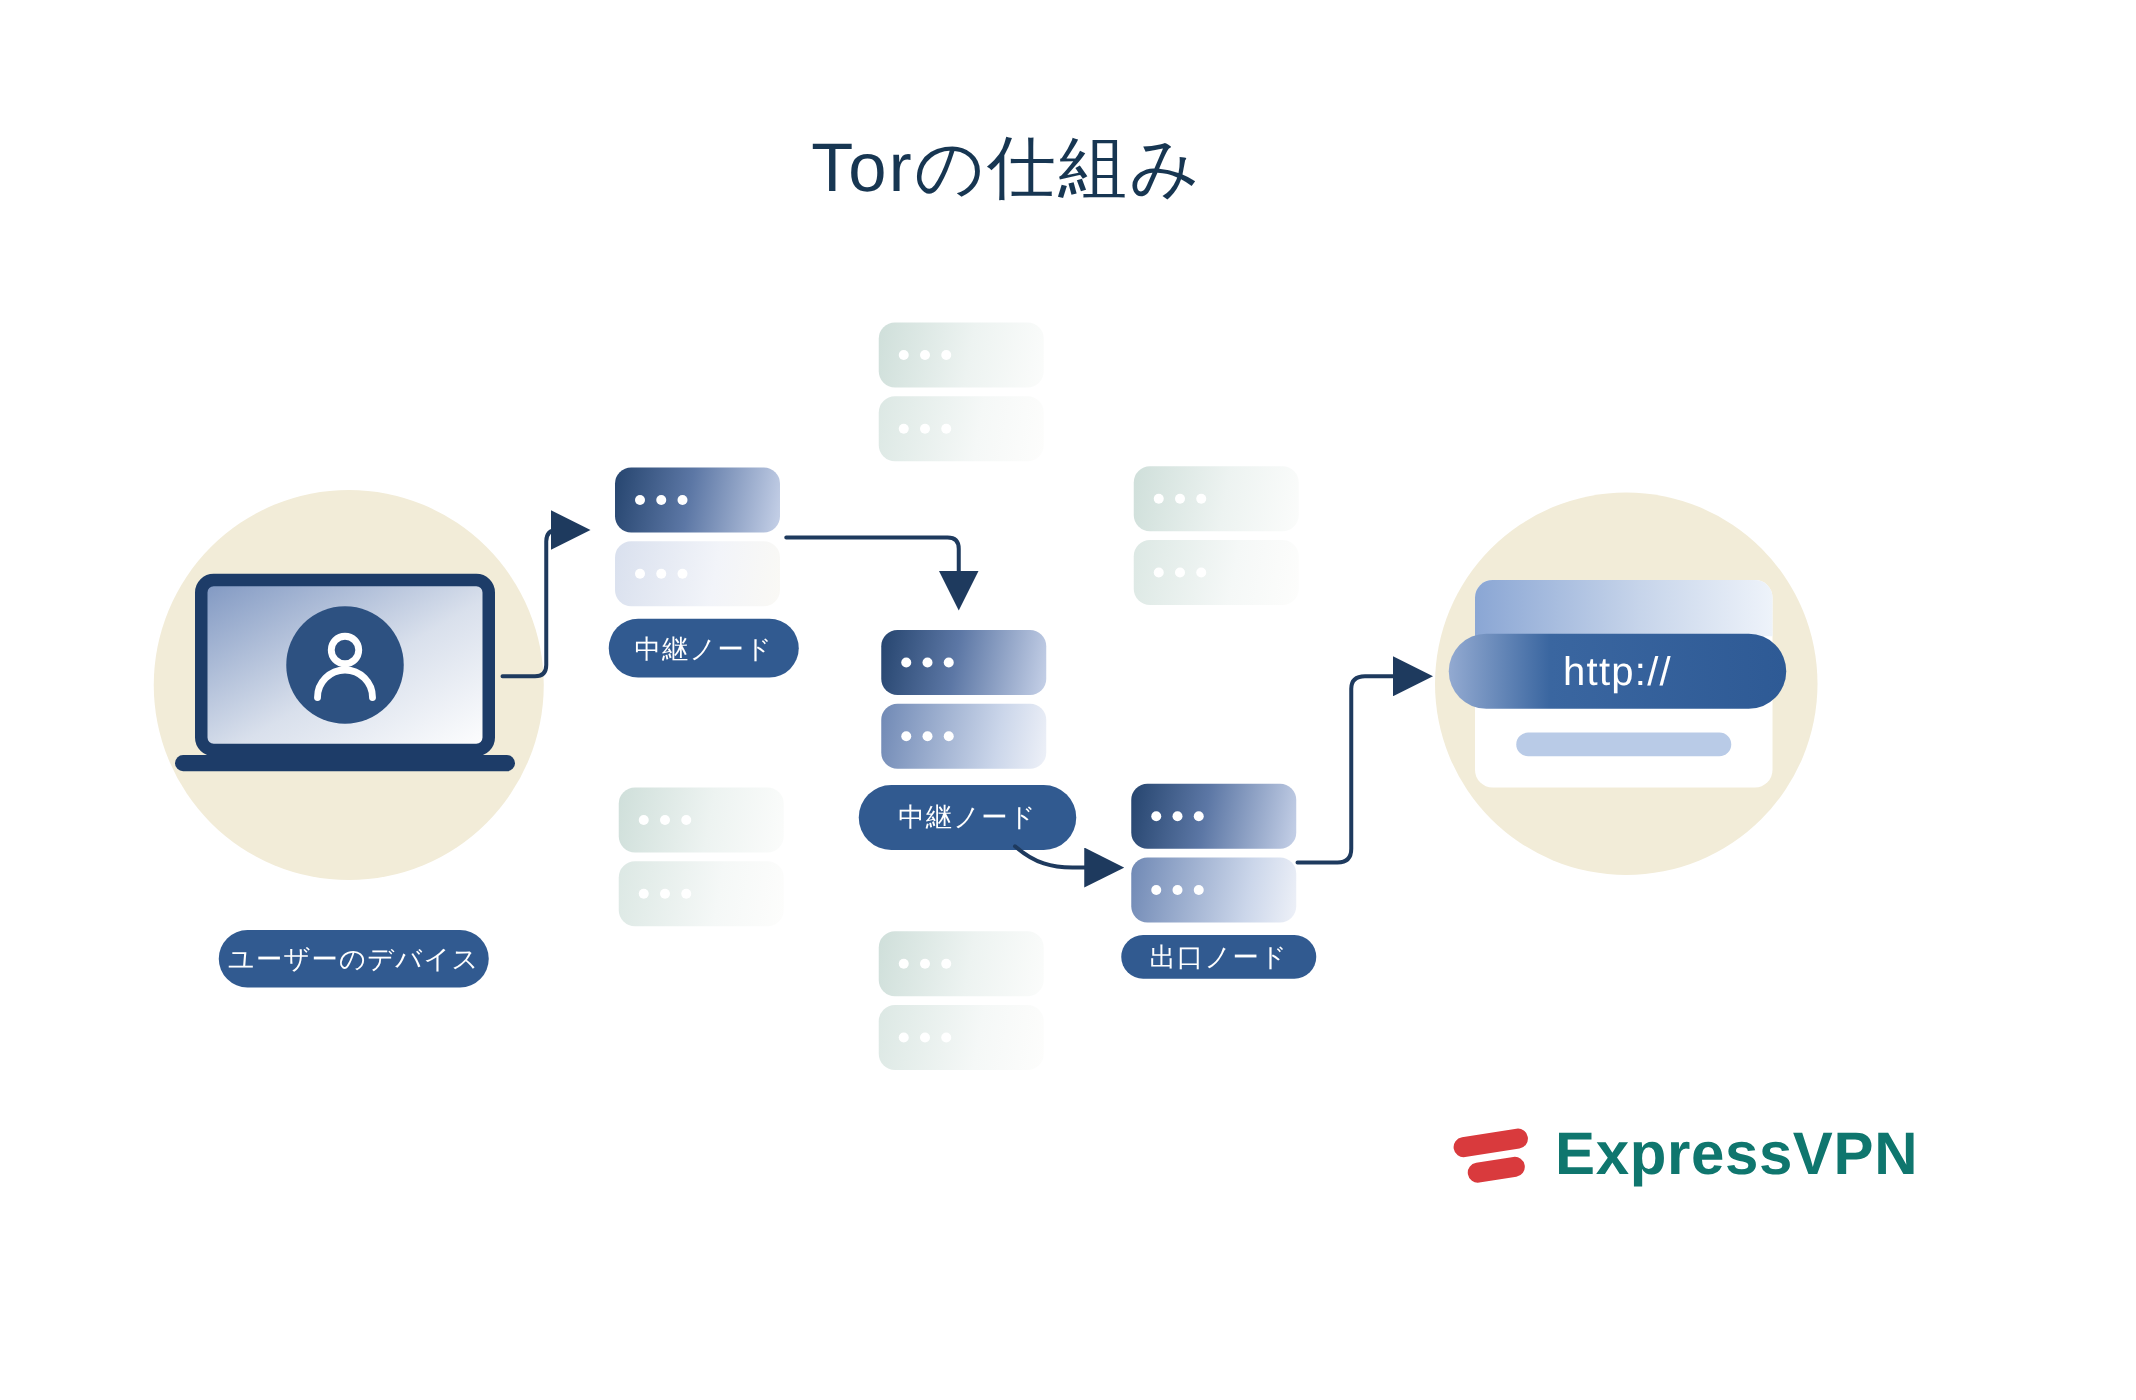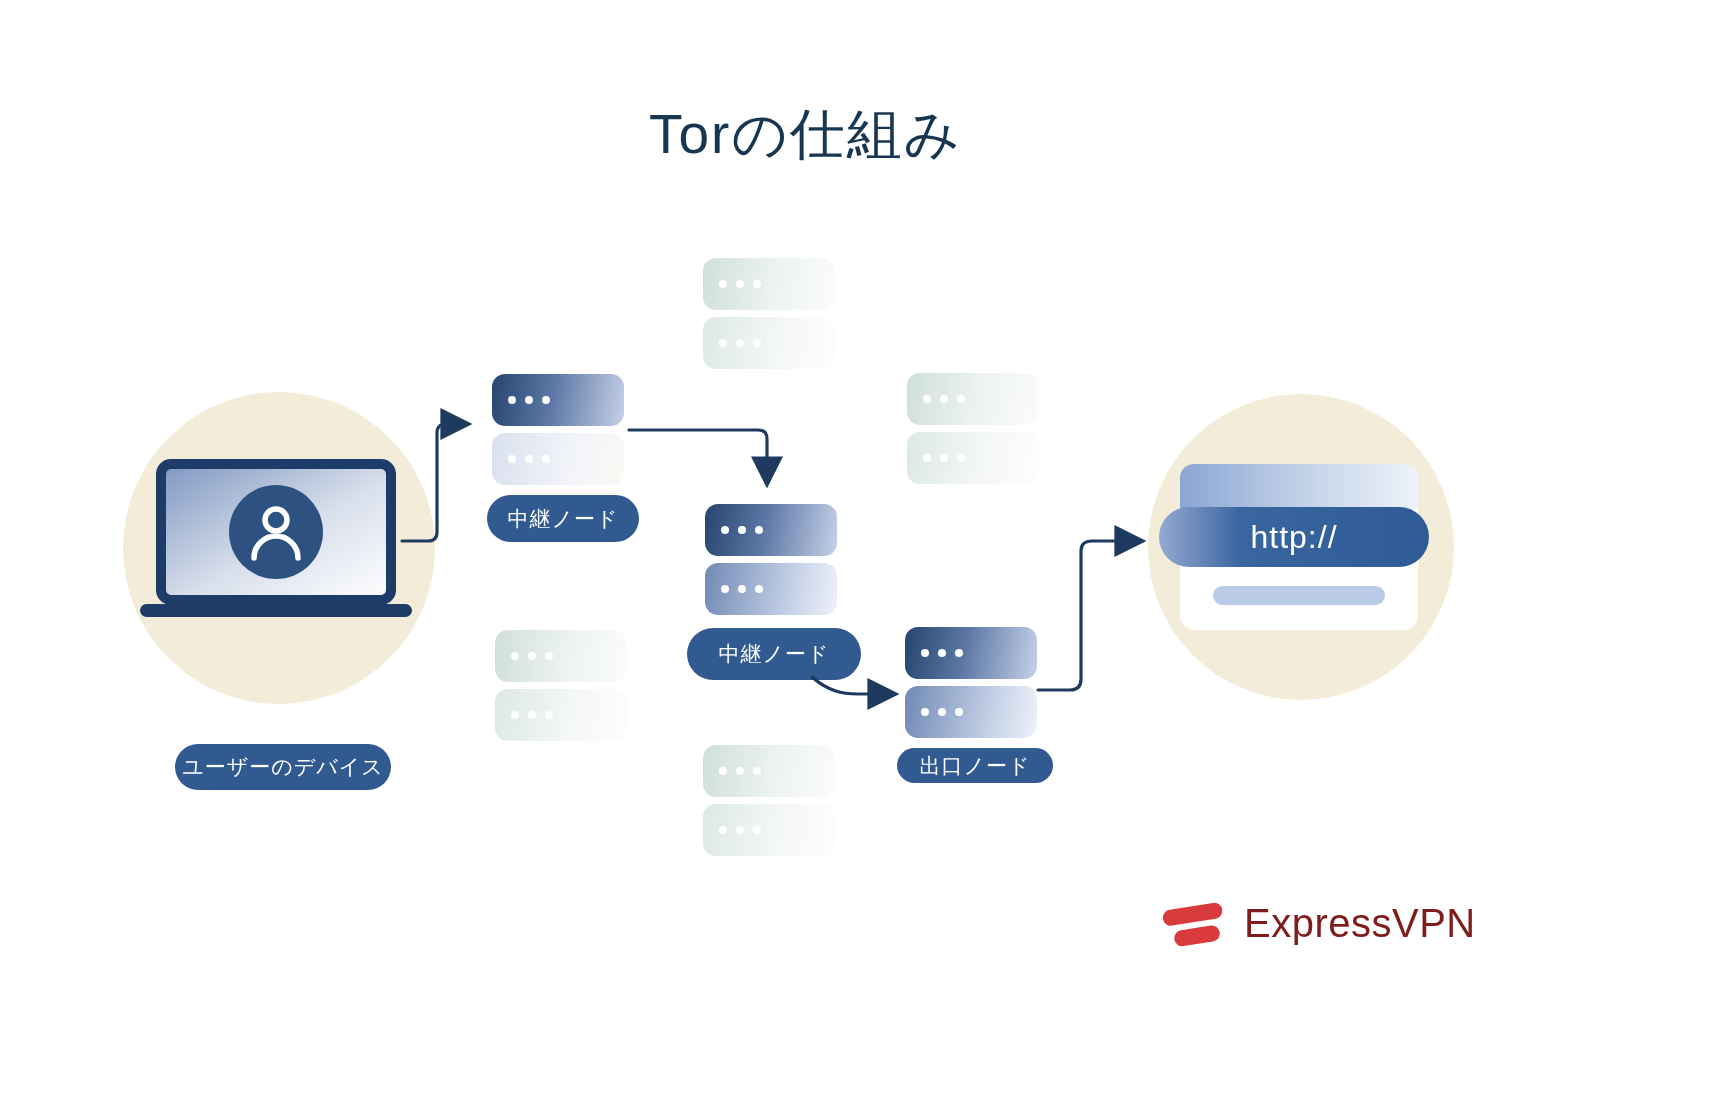--- a/index.html
+++ b/index.html
@@ -122,23 +122,23 @@
   .arrows-svg { position: absolute; left: 0; top: 0; width: 1709px; height: 1120px; pointer-events: none; }
 
   .logo {
     position: absolute;
     left: 1160px; top: 893px;
     display: flex;
     align-items: center;
     gap: 14px;
   }
   .logo-text {
-    color: #7f1d1d;
-    font-size: 40px;
-    font-weight: normal;
+    color: #0f766e;
+    font-size: 48px;
+    font-weight: bold;
     letter-spacing: 0.5px;
   }
 </style>
 </head>
 <body>
 
 <div id="canvas">
 
   <div class="title">Torの仕組み</div>
 

